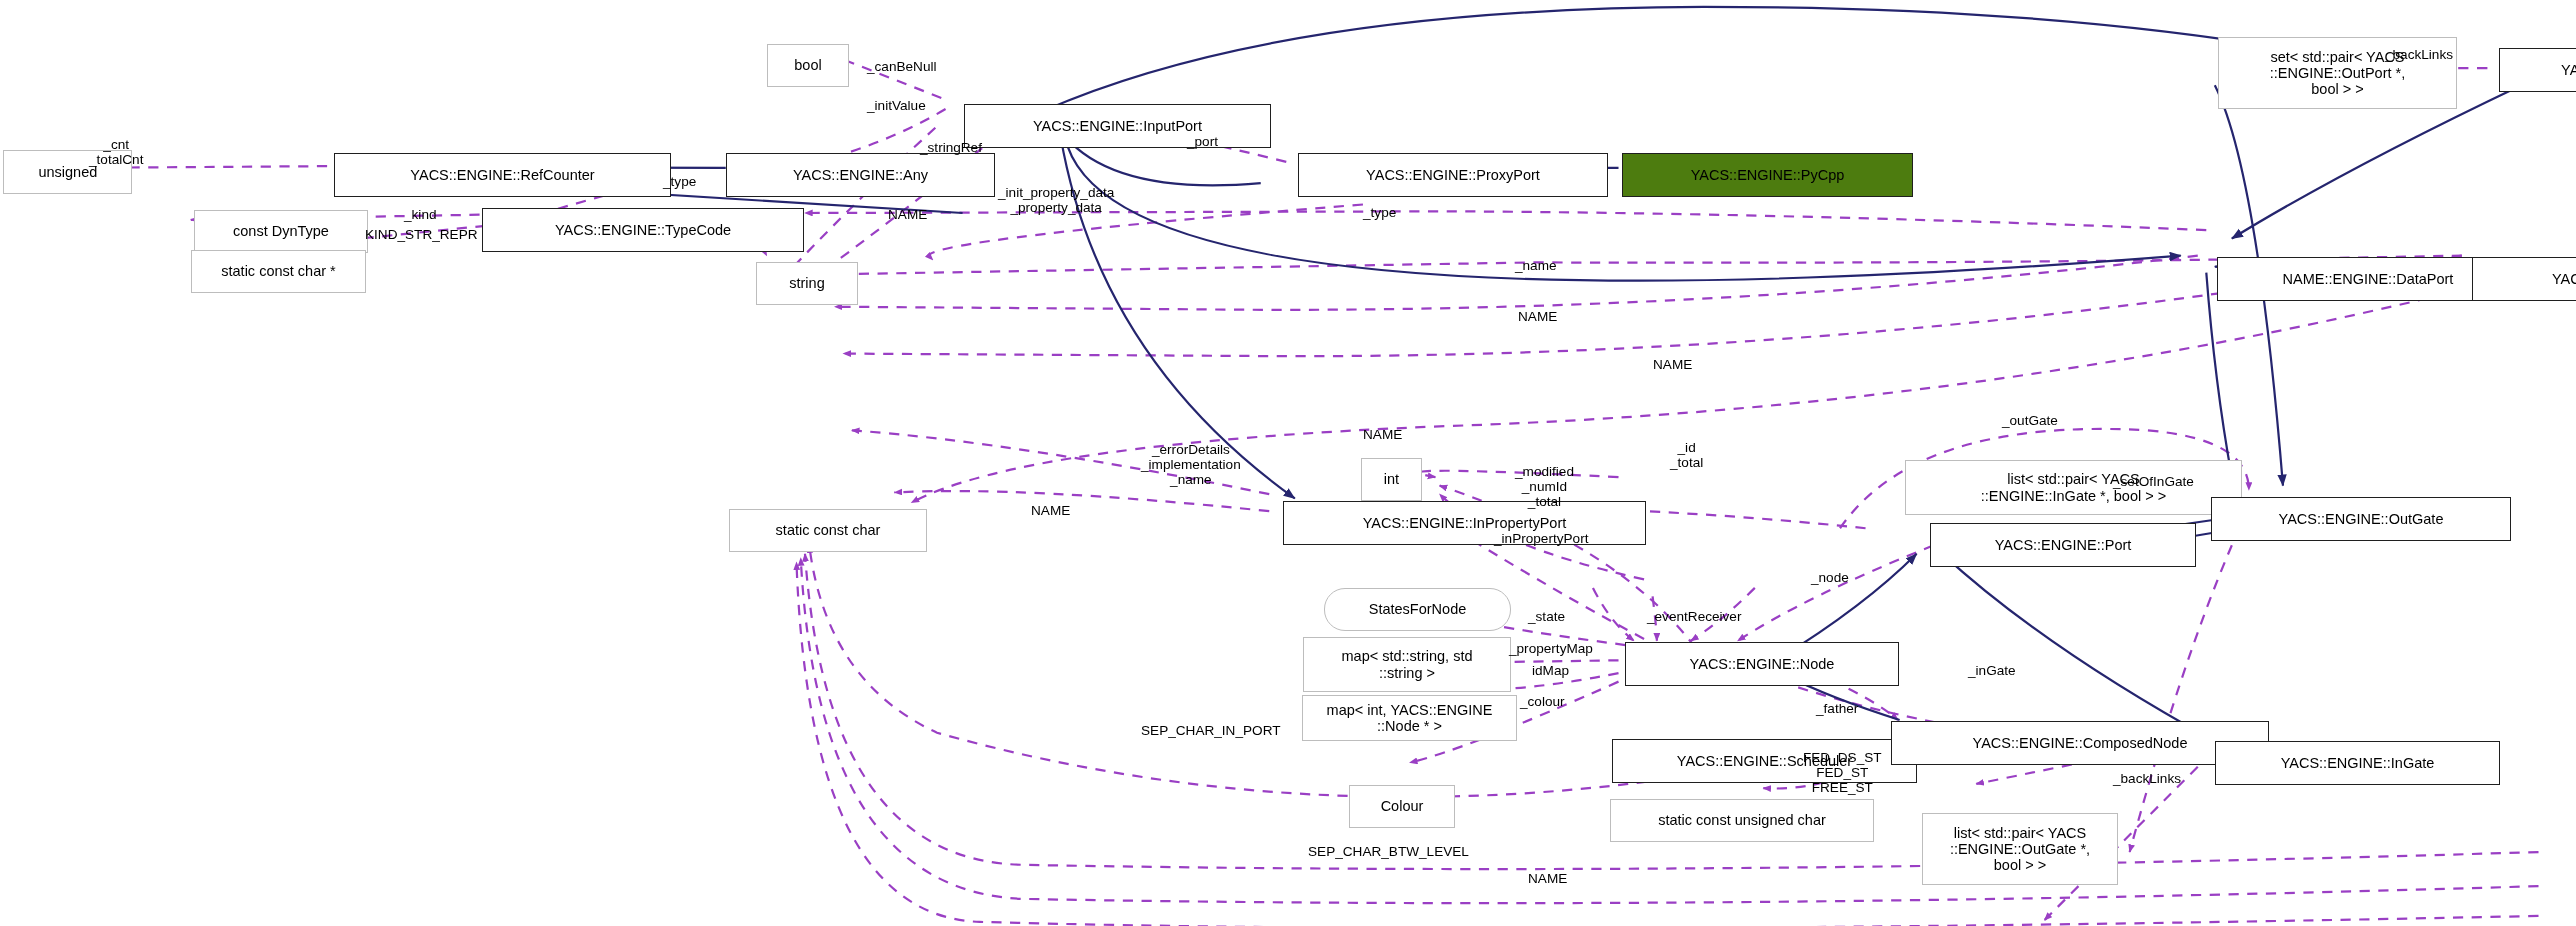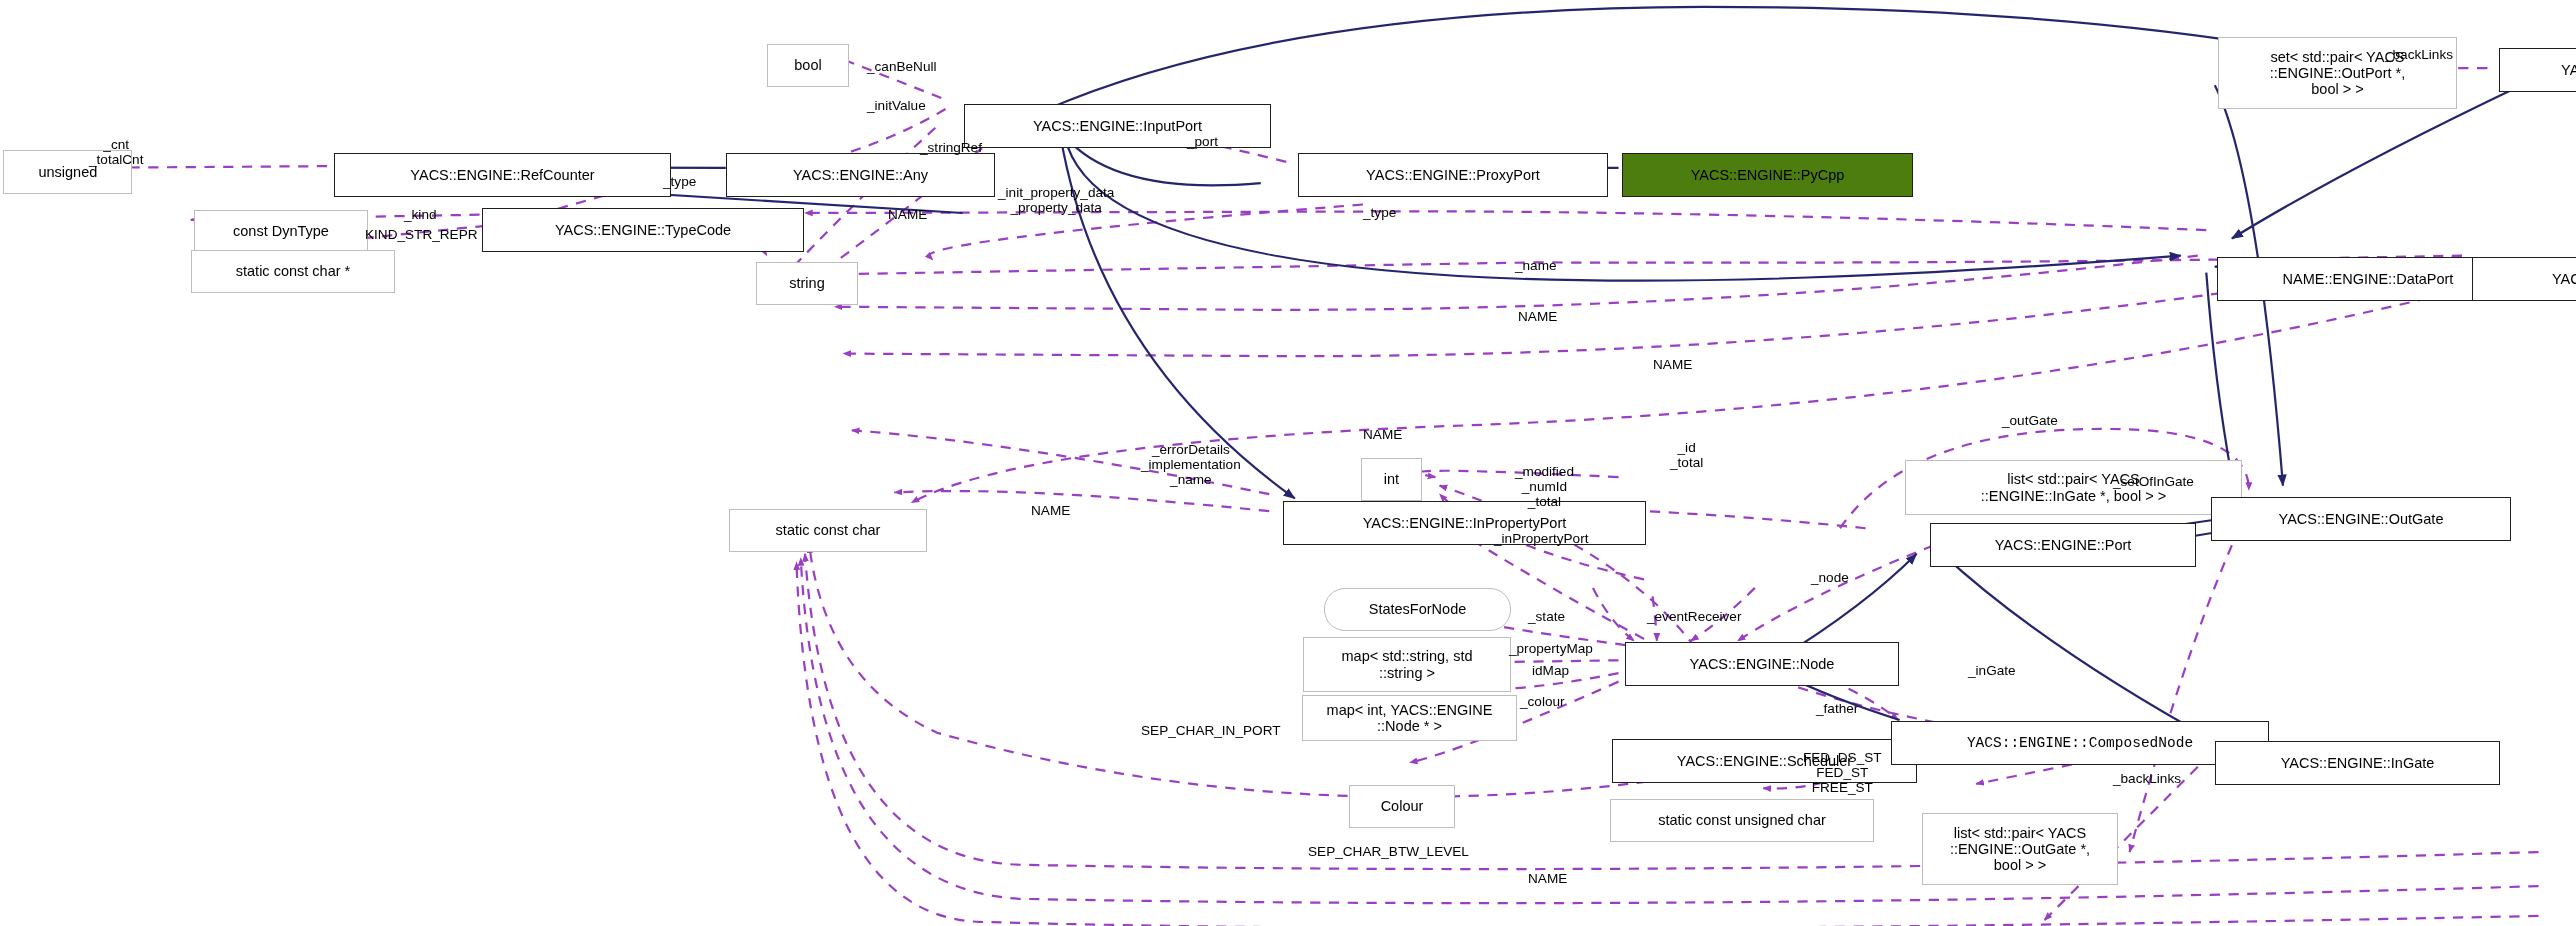--- a/index.html
+++ b/index.html
@@ -165,21 +165,21 @@
 
       <path d="M2600,870 Q2400,760 2280,650"></path>
 
       <path d="M2590,320 Q2600,450 2620,560"></path>
     </g>
   </svg>
 
 <div class="node ext" style="left: 3.4px; top: 150px; width: 129px; height: 44px;">unsigned</div>
     <div class="node cls" style="left: 334px; top: 153px; width: 337px; height: 44px;">YACS::ENGINE::RefCounter</div>
     <div class="node ext" style="left: 194px; top: 210px; width: 174px; height: 43px;">const DynType</div>
-    <div class="node ext" style="left: 191px; top: 250px; width: 204px; height: 43px;">static const char *</div>
+    <div class="node ext" style="left: 191px; top: 250px; width: 175px; height: 43px;">static const char *</div>
     <div class="node cls" style="left: 482px; top: 208px; width: 322px; height: 44px;">YACS::ENGINE::TypeCode</div>
     <div class="node cls" style="left: 726px; top: 153px; width: 269px; height: 44px;">YACS::ENGINE::Any</div>
     <div class="node ext" style="left: 767px; top: 44px; width: 82px; height: 43px;">bool</div>
     <div class="node ext" style="left: 756px; top: 262px; width: 102px; height: 43px;">string</div>
     <div class="node cls" style="left: 964px; top: 104px; width: 307px; height: 44px;">YACS::ENGINE::InputPort</div>
     <div class="node cls" style="left: 1298px; top: 153px; width: 310px; height: 44px;">YACS::ENGINE::ProxyPort</div>
     <div class="node hl" style="left: 1622px; top: 153px; width: 291px; height: 44px;">YACS::ENGINE::PyCpp</div>
     <div class="node ext" style="left: 2218px; top: 37px; width: 239px; height: 72px;">set&lt; std::pair&lt; YACS
 ::ENGINE::OutPort *,
  bool &gt; &gt;</div>
@@ -194,21 +194,21 @@
     <div class="node cls" style="left: 2211px; top: 497px; width: 300px; height: 44px;">YACS::ENGINE::OutGate</div>
     <div class="node cls" style="left: 1930px; top: 523px; width: 266px; height: 44px;">YACS::ENGINE::Port</div>
     <div class="node ext" style="left: 1324px; top: 588px; width: 187px; height: 43px; border-radius: 21px;">StatesForNode</div>
     <div class="node ext" style="left: 1303px; top: 637px; width: 208px; height: 55px;">map&lt; std::string, std
 ::string &gt;</div>
     <div class="node ext" style="left: 1302px; top: 695px; width: 215px; height: 46px;">map&lt; int, YACS::ENGINE
 ::Node * &gt;</div>
     <div class="node ext" style="left: 1349px; top: 753px; width: 106px; height: 43px; margin-top: 32px;">Colour</div>
     <div class="node cls" style="left: 1625px; top: 642px; width: 274px; height: 44px;">YACS::ENGINE::Node</div>
     <div class="node cls" style="left: 1612px; top: 739px; width: 305px; height: 44px;">YACS::ENGINE::Scheduler</div>
-    <div class="node cls" style="left: 1891px; top: 721px; width: 378px; height: 44px; font-family: Liberation Mono, monospace;">YACS::ENGINE::ComposedNode</div>
+    <div class="node cls" style="left: 1891px; top: 721px; width: 378px; height: 44px;">YACS::ENGINE::ComposedNode</div>
     <div class="node ext" style="left: 1610px; top: 799px; width: 264px; height: 43px;">static const unsigned char</div>
     <div class="node ext" style="left: 1922px; top: 813px; width: 196px; height: 72px;">list&lt; std::pair&lt; YACS
 ::ENGINE::OutGate *,
  bool &gt; &gt;</div>
     <div class="node cls" style="left: 2215px; top: 741px; width: 285px; height: 44px;">YACS::ENGINE::InGate</div>
     <div class="elabel" style="left: 89px; top: 138px;">_cnt
 _totalCnt</div>
     <div class="elabel" style="left: 867px; top: 60px;">_canBeNull</div>
     <div class="elabel" style="left: 867px; top: 99px;">_initValue</div>
     <div class="elabel" style="left: 872px; top: 141px; margin-left: 48px;">_stringRef</div>

